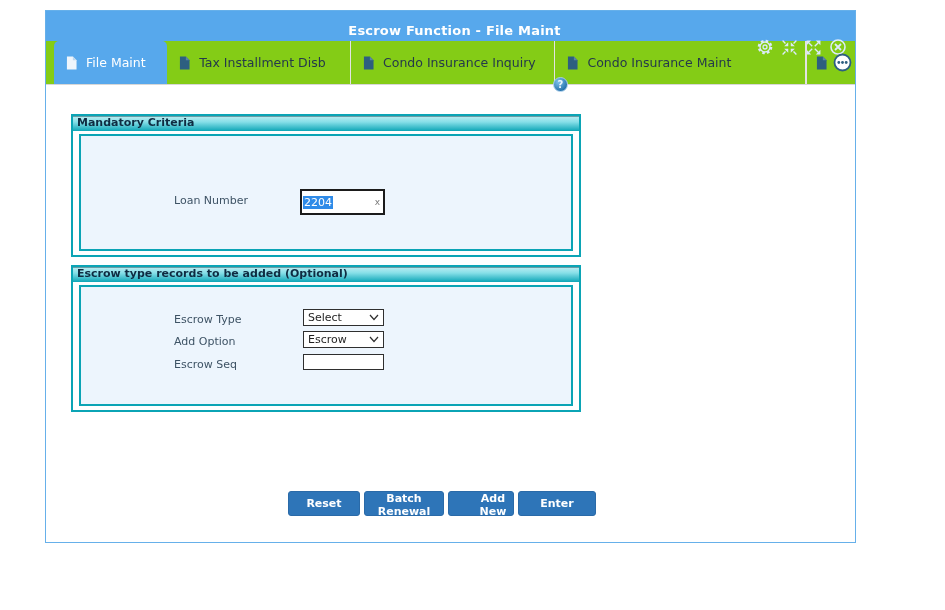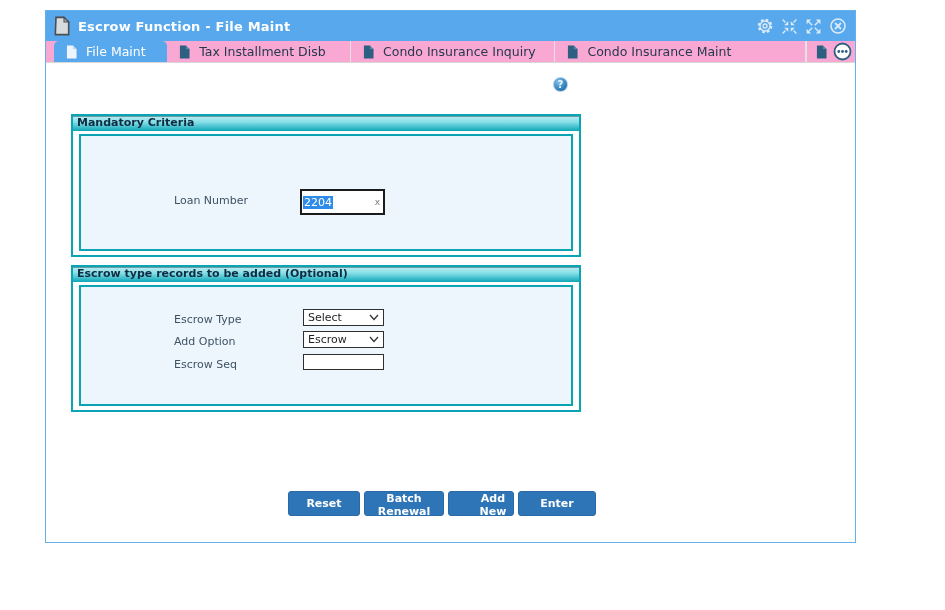--- a/index.html
+++ b/index.html
@@ -5,29 +5,29 @@
   * { margin:0; padding:0; box-sizing:border-box; }
   html,body { width:945px; height:610px; background:#ffffff; font-family:"DejaVu Sans","Liberation Sans",sans-serif; }
 
   .window {
     position:absolute; left:45px; top:10px; width:811px; height:533px;
     background:#ffffff; border:1px solid #66b0ea;
   }
 
   
   .titlebar {
-    height:30px; background:#57a8ec; display:flex; align-items:center; padding:12px 8px;
+    height:30px; background:#57a8ec; display:flex; align-items:center; padding:12px 8px;flex-direction:column;
   }
   .title { color:#ffffff; font-size:13px; font-weight:600; margin-left:8px; letter-spacing:.2px; }
   .tb-icons { margin-left:auto; display:flex; align-items:center; gap:7px; }
   .tb-icons svg { display:block; cursor:pointer; }
 
   
   .tabbar {
-    height:22px; display:flex; align-items:stretch; background:#f9a8d4;
+    height:44px; display:flex; align-items:stretch; background:#84cc16;
     border-bottom:1px solid #d7d7d7; padding-left:8px;
   }
   .tab {
     display:flex; align-items:center; gap:9px; padding:0 12px;
     font-size:12.5px; color:#25394b; border-right:1px solid #e3e3e3; cursor:pointer;
     white-space:nowrap; overflow:hidden;
   }
   .tab.active {
     background:#57a8ec; color:#ffffff; border-right:none; border-radius:5px 5px 0 0;
   }

